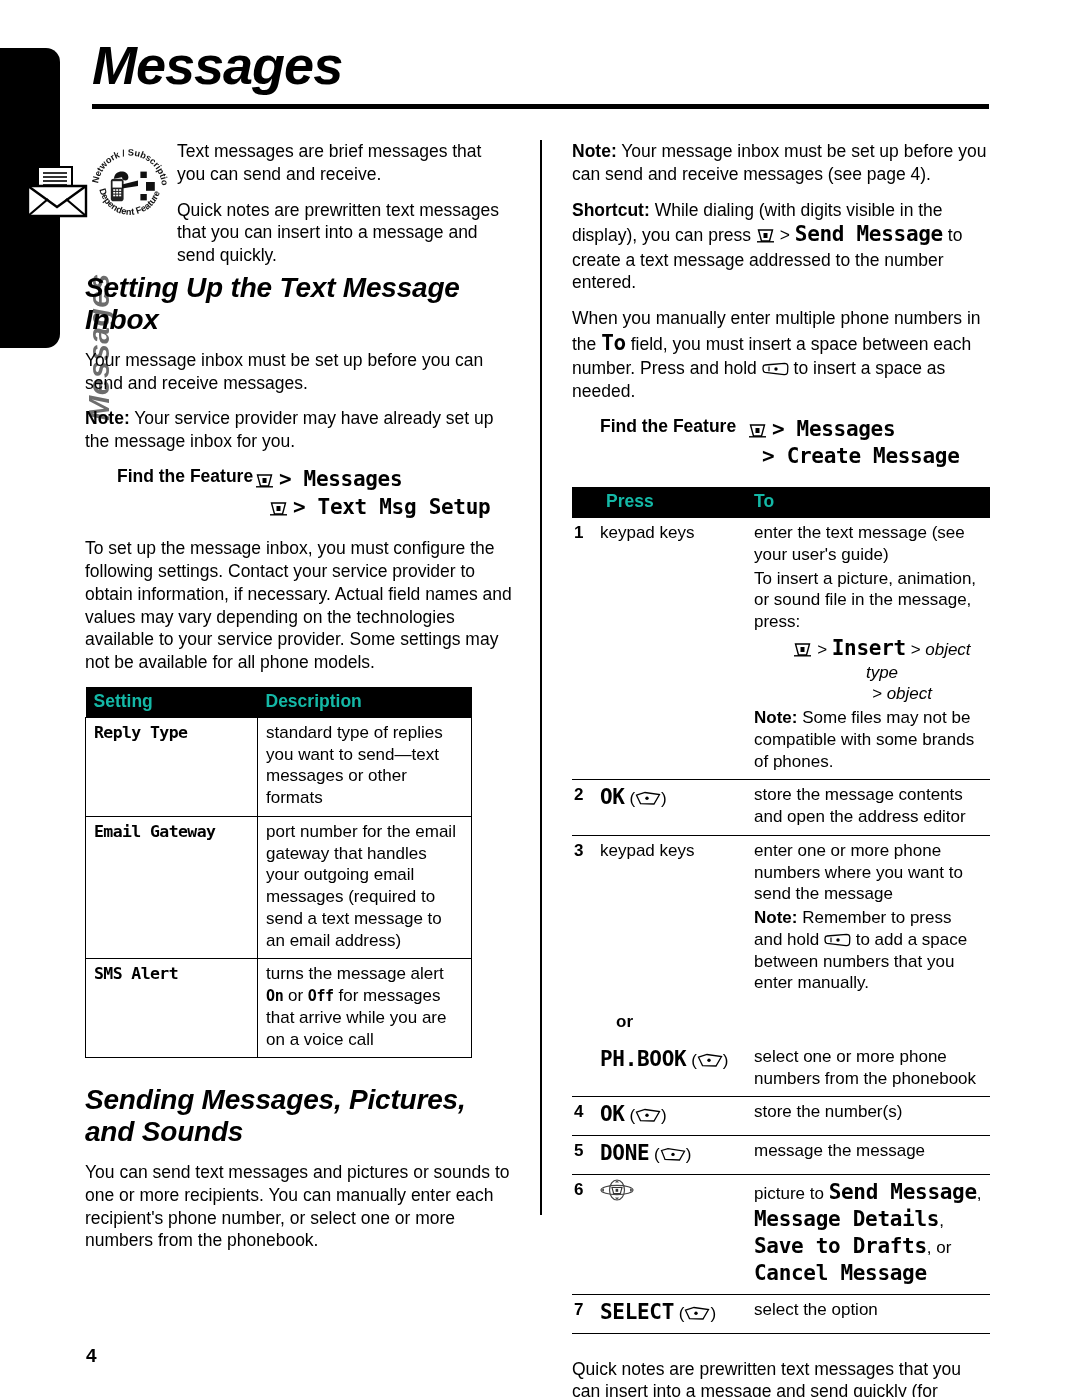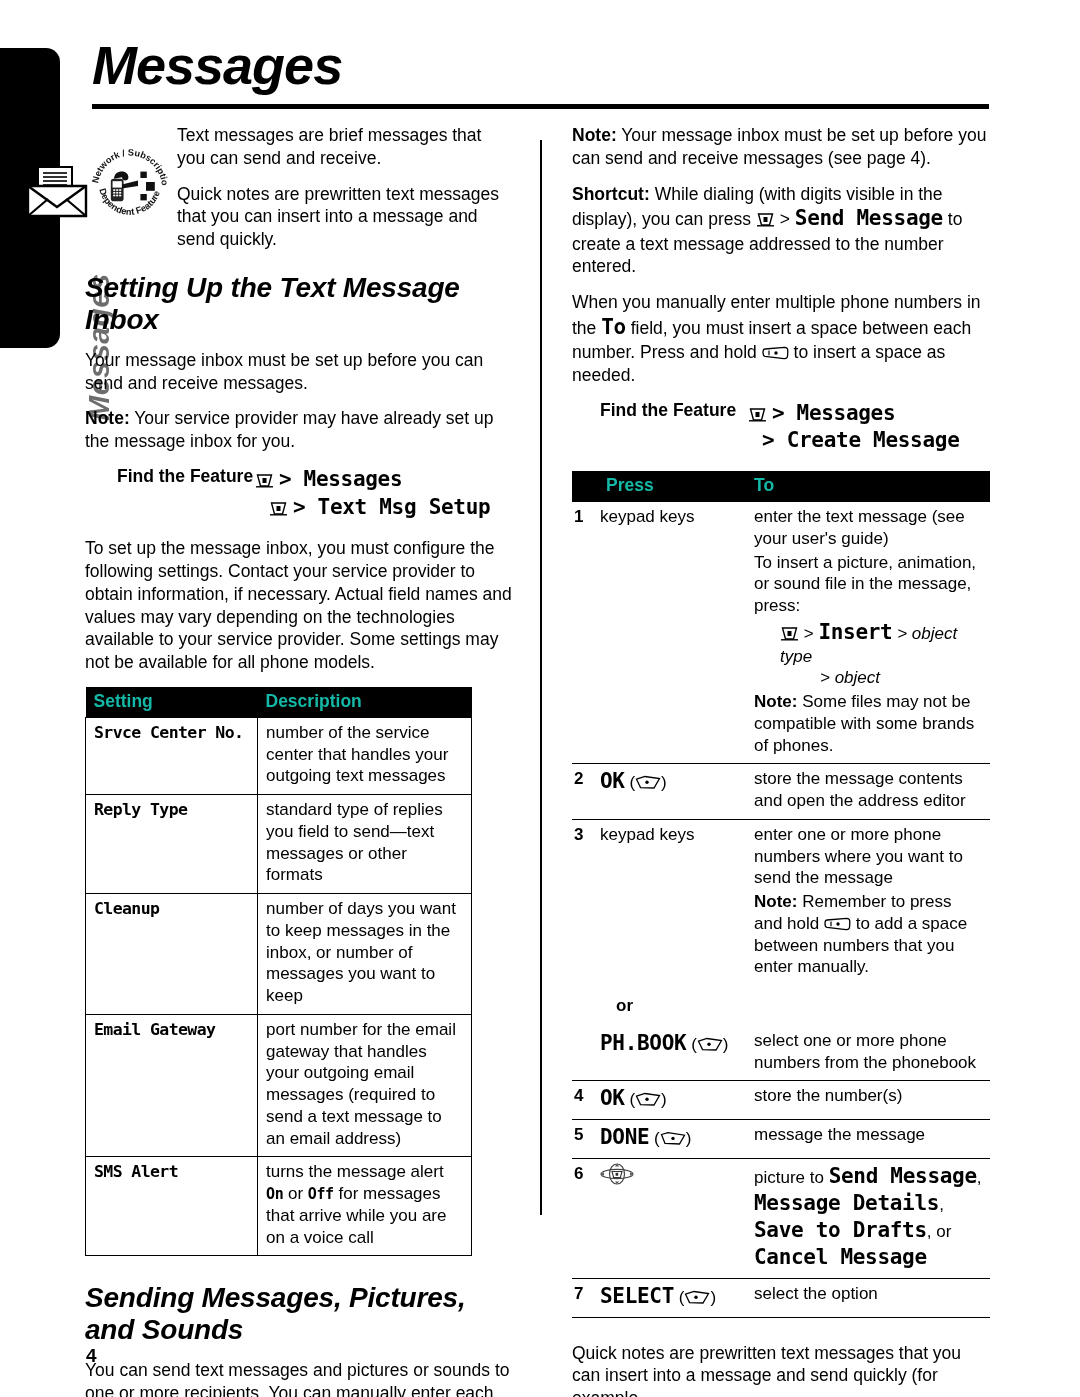--- a/index.html
+++ b/index.html
@@ -44,21 +44,21 @@
   #title-rule{
     position:absolute; left:92px; top:104px;
     width:897px; height:5px; background:#000;
   }
   
   #feature-badge{
     position:absolute; left:90px; top:142px;
     width:80px; height:84px;
   }
   
-  .col{ position:absolute; top:124px; }
+  .col{ position:absolute; top:140px; }
   #col-left{ left:177px; width:335px; }
   #col-left-wide{ position:absolute; left:85px; top:272px; width:430px;}
   #col-right{ left:572px; width:420px; }
   #col-divider{
     position:absolute; left:540px; top:140px;
     width:2px; height:1075px; background:#000;
   }
   
   p.body{
     margin:0 0 13px 0;
@@ -144,21 +144,21 @@
     vertical-align:top;
     padding:4px 6px 7px 2px;
     line-height:1.28;
     border-top:1.4px solid #000;
   }
   #steps-table tr.nb td{ border-top:none; padding-top:0; }
   #steps-table td.press{ width:146px; }
   #steps-table td.to{ padding-left:10px; }
   #steps-table tr.last td{ border-bottom:1.4px solid #000; }
   .sub-block{ margin-top:2px; }
-  .indent{ padding-left:26px; }
+  .indent{ padding-left:26px;text-align:center; }
   .indent2{ padding-left:40px; }
   
   #page-number{
     position:absolute; left:86px; top:1345px;
     font-size:19px; font-weight:bold;
   }
 </style>
 </head>
 <body>
 
@@ -257,30 +257,22 @@
 
   <table class="doc" id="settings-table">
     <thead>
       <tr>
         <th>Setting</th>
         <th>Description</th>
       </tr>
     </thead>
     <tbody>
       <tr>
-        <td class="key">Srvce Center No.</td>
-        <td>number of the service center that handles your outgoing text messages</td>
-      </tr>
-      <tr>
         <td class="key">Reply Type</td>
-        <td>standard type of replies you field to send—text messages or other formats</td>
-      </tr>
-      <tr>
-        <td class="key">Cleanup</td>
-        <td>number of days you want to keep messages in the inbox, or number of messages you want to keep</td>
+        <td>standard type of replies you want to send—text messages or other formats</td>
       </tr>
       <tr>
         <td class="key">Email Gateway</td>
         <td>port number for the email gateway that handles your outgoing email messages (required to send a text message to an email address)</td>
       </tr>
       <tr>
         <td class="key">SMS Alert</td>
         <td><span>turns the message alert </span><span class="mono-sm">On</span><span> or </span><span class="mono-sm">Off</span><span> for messages that arrive while you are on a voice call</span></td>
       </tr>
     </tbody>

